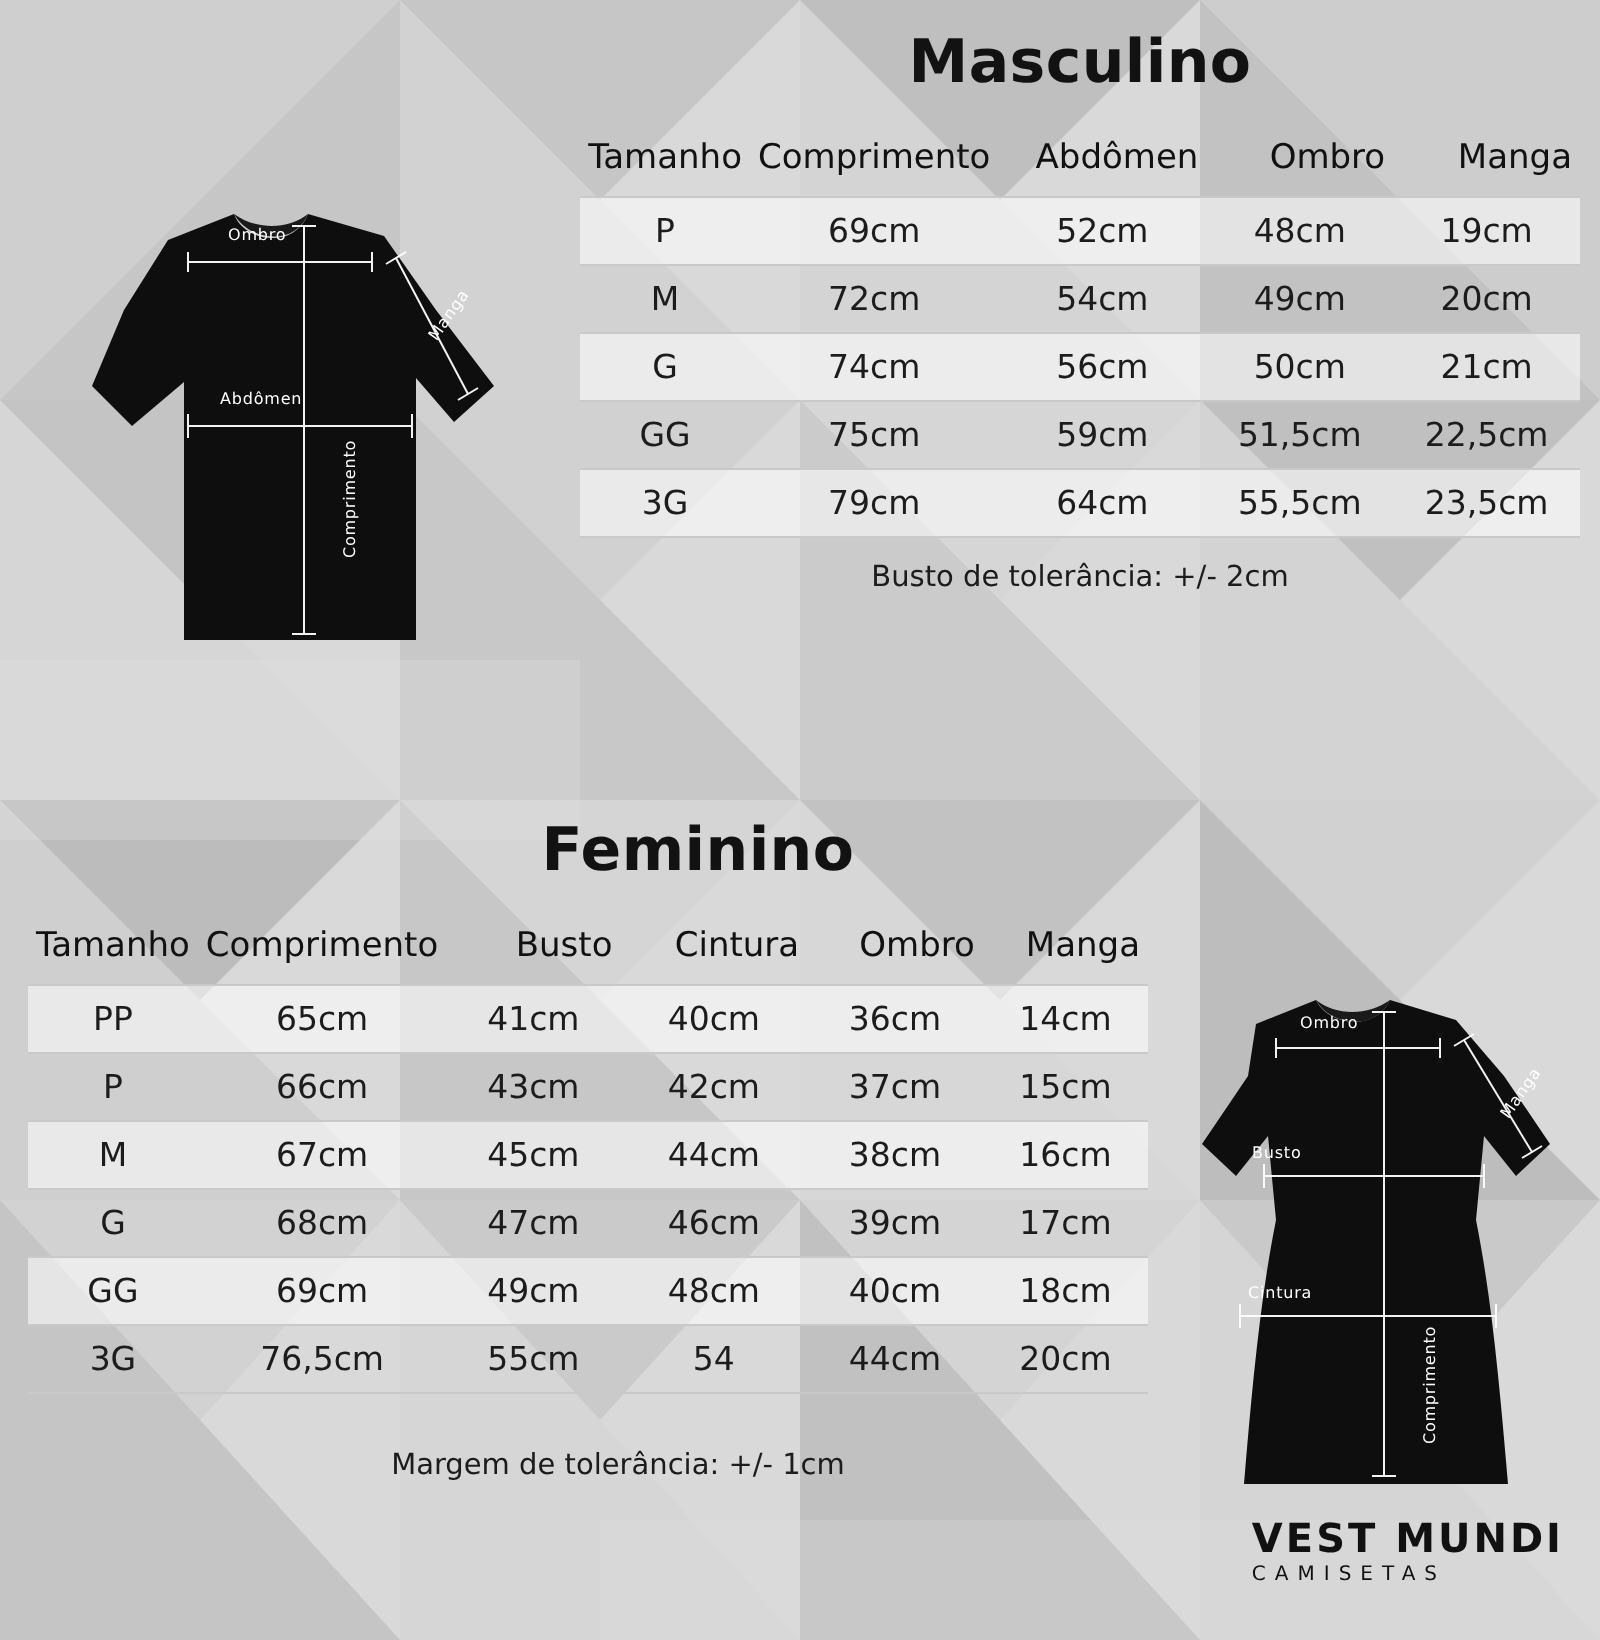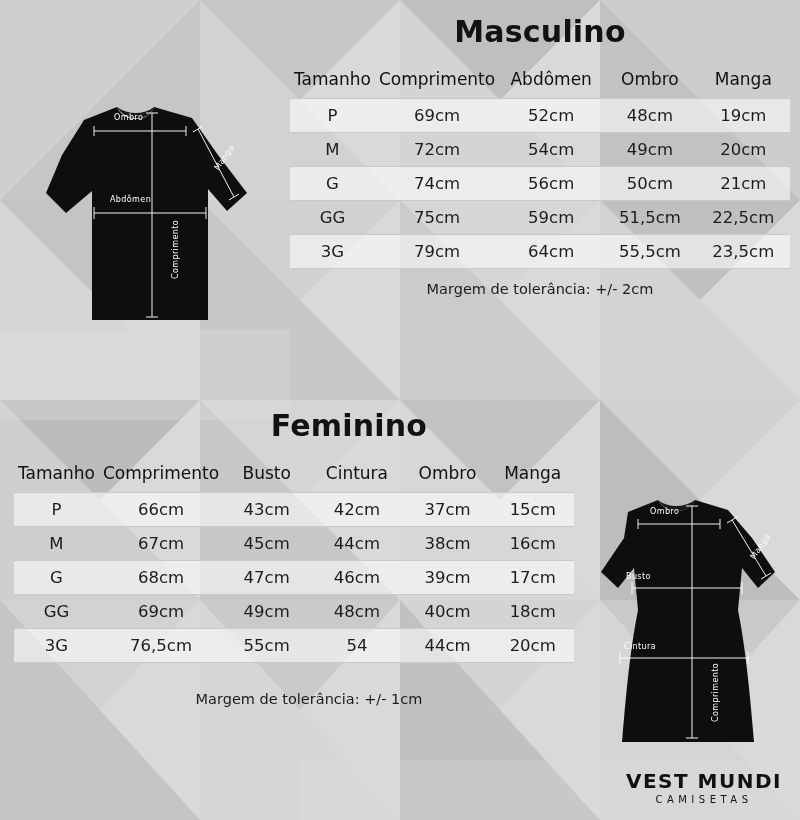--- a/index.html
+++ b/index.html
@@ -33,21 +33,21 @@
   table.size-table {
     border-collapse: collapse;
     width: 100%;
     font-size: 16.5px;
     color: #1c1c1c;
   }
   table.size-table th {
     font-weight: normal;
     font-size: 17px;
     padding: 6px 4px 9px 4px;
-    text-align: center;
+    text-align: right;
     color: #111;
     background: transparent;
   }
   table.size-table td {
     text-align: center;
     padding: 7px 4px;
     border-top: 1px solid #c9c9c9;
   }
   table.size-table tbody tr:nth-child(odd) td {
     background: rgba(255,255,255,0.55);
@@ -78,22 +78,22 @@
     transform-origin: center center;
   }
   .shirt-label.rot45 {
     transform: rotate(-55deg);
     transform-origin: center center;
   }
 
   
   .brand {
     position: absolute;
-    right: 18px; bottom: 15px;
-    text-align: center;
+    right: 18px; bottom: 27px;
+    text-align: left;
     color: #111;
   }
   .brand .b1 { font-size: 20px; font-weight: bold; letter-spacing: 1.5px; }
   .brand .b2 { font-size: 10px; letter-spacing: 4.5px; margin-top: 1px; }
 </style>
 </head>
 <body>
 
 <div id="page">
 
@@ -184,21 +184,21 @@
         </tr>
         <tr>
           <td>3G</td>
           <td>79cm</td>
           <td>64cm</td>
           <td>55,5cm</td>
           <td>23,5cm</td>
         </tr>
       </tbody>
     </table>
-    <div class="tolerance">Margem de tolerância: +/- 2cm</div>
+    <div class="tolerance">Busto de tolerância: +/- 2cm</div>
   </div>
 
   <div class="shirt-wrap" style="left:22px; top:85px; width:250px; height:250px;">
     <svg width="250" height="250" viewBox="0 0 250 250" xmlns="http://www.w3.org/2000/svg">
 
       <path d="M62,35 L95,22 C100,36 125,40 132,22 L170,33
                L196,70 L225,108 L205,126 L186,104 L186,235
                L70,235 L70,106 L44,128 L24,108 L40,70 Z" fill="#0e0e0e"></path>
 
       <path d="M95,22 C102,35 125,39 132,22 C122,30 106,30 95,22 Z" fill="#1a1a1a"></path>
@@ -235,20 +235,28 @@
         <tr>
           <th style="width:15%">Tamanho</th>
           <th style="width:21%">Comprimento</th>
           <th style="width:16%">Busto</th>
           <th style="width:17%">Cintura</th>
           <th style="width:16%">Ombro</th>
           <th style="width:15%">Manga</th>
         </tr>
       </thead>
       <tbody>
+        <tr>
+          <td>PP</td>
+          <td>65cm</td>
+          <td>41cm</td>
+          <td>40cm</td>
+          <td>36cm</td>
+          <td>14cm</td>
+        </tr>
         <tr>
           <td>P</td>
           <td>66cm</td>
           <td>43cm</td>
           <td>42cm</td>
           <td>37cm</td>
           <td>15cm</td>
         </tr>
         <tr>
           <td>M</td>

